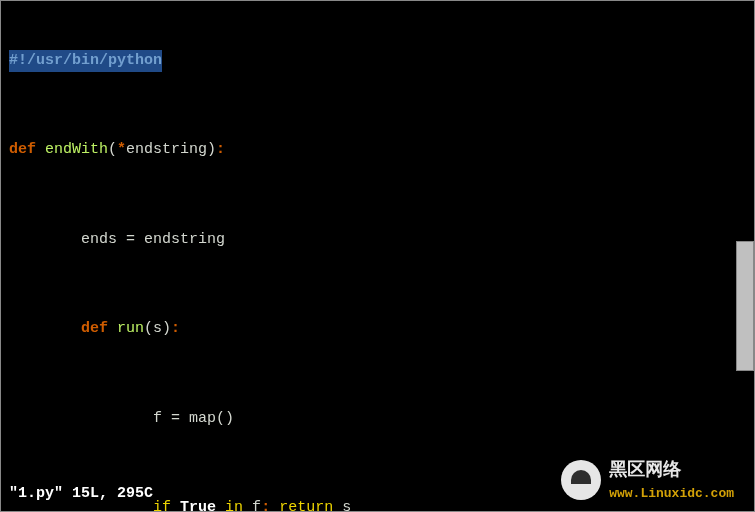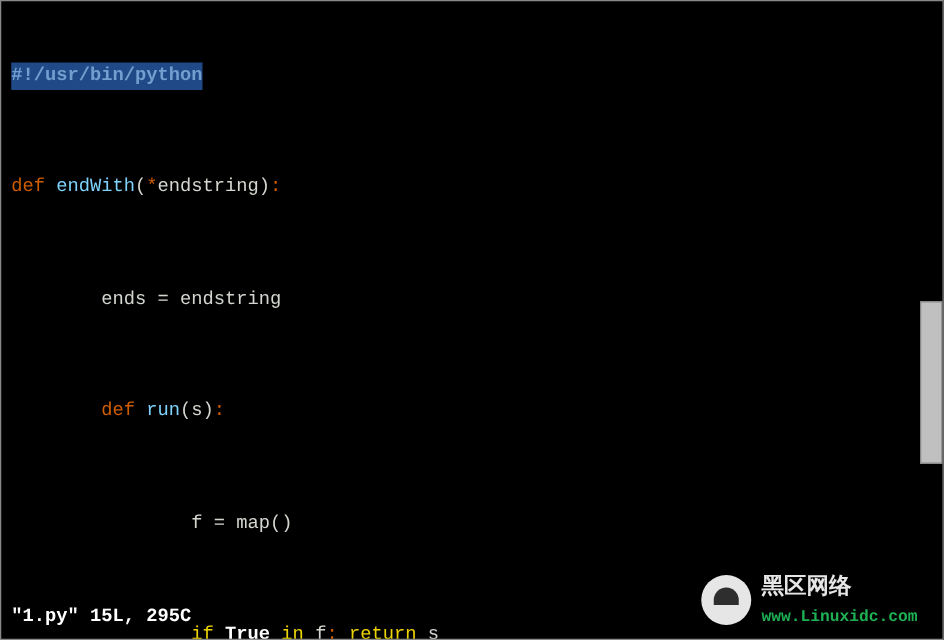--- a/index.html
+++ b/index.html
@@ -25,22 +25,22 @@
       position: relative;
       height: 100%;
     }
     .line {
       height: 22px;
       display: flex;
       align-items: center;
     }
     .blue-bold { color: #729fcf; font-weight: bold; background: #204a87; }
     .yellow { color: #edd400; }
-    .orange { color: #ce5c00; font-weight: normal; }
-    .cyan { color: #7dd3fc; }
+    .orange { color: #ce5c00; font-weight: bold; }
+    .cyan { color: #bef264; }
     .white { color: #d3d7cf; }
     .white-bold { color: #ffffff; font-weight: bold; }
     .statusline {
       position: absolute;
       bottom: 6px;
       left: 8px;
       right: 8px;
       display: flex;
       justify-content: space-between;
       color: #fff;
@@ -86,21 +86,21 @@
       display: flex;
       flex-direction: column;
     }
     .watermark-cn {
       color: #fff;
       font-size: 18px;
       font-weight: bold;
       text-shadow: 1px 1px 2px #000;
     }
     .watermark-url {
-      color: #22c55e;
+      color: #eab308;
       font-size: 13px;
       font-weight: bold;
     }
   </style>
 </head>
 <body>
 
 <div class="editor">
   <div class="line"><span class="blue-bold">#!/usr/bin/python</span></div>
   

